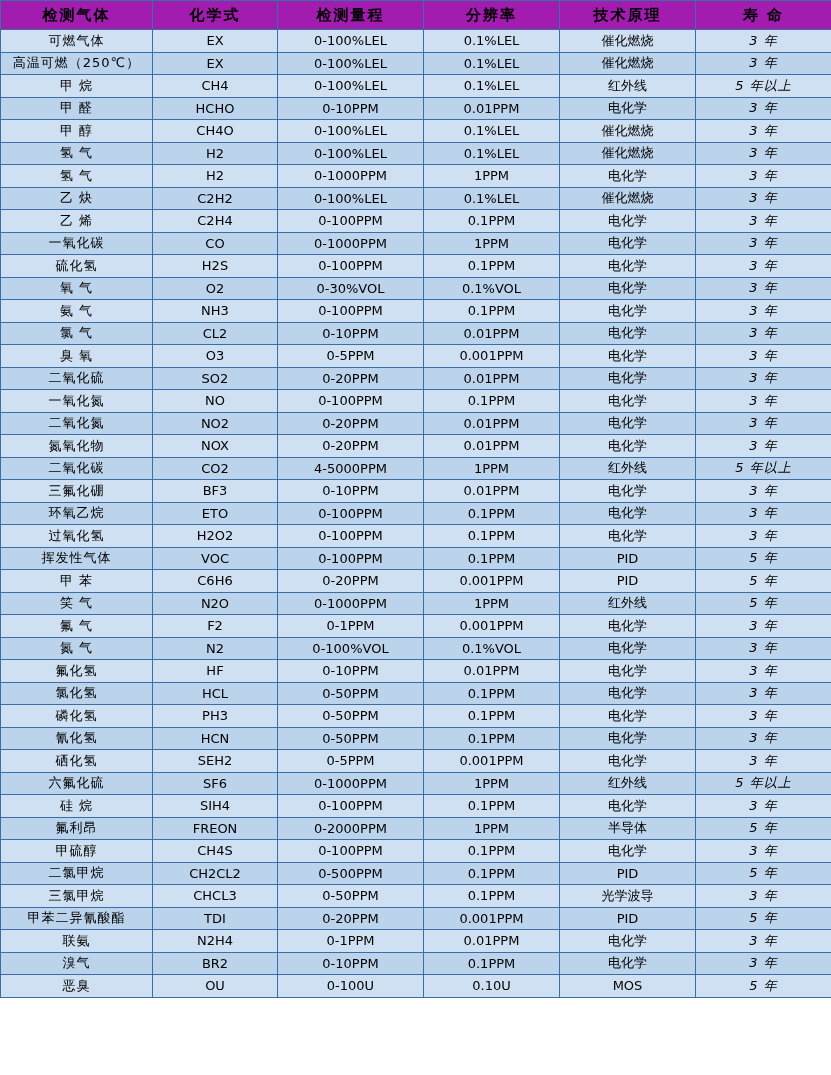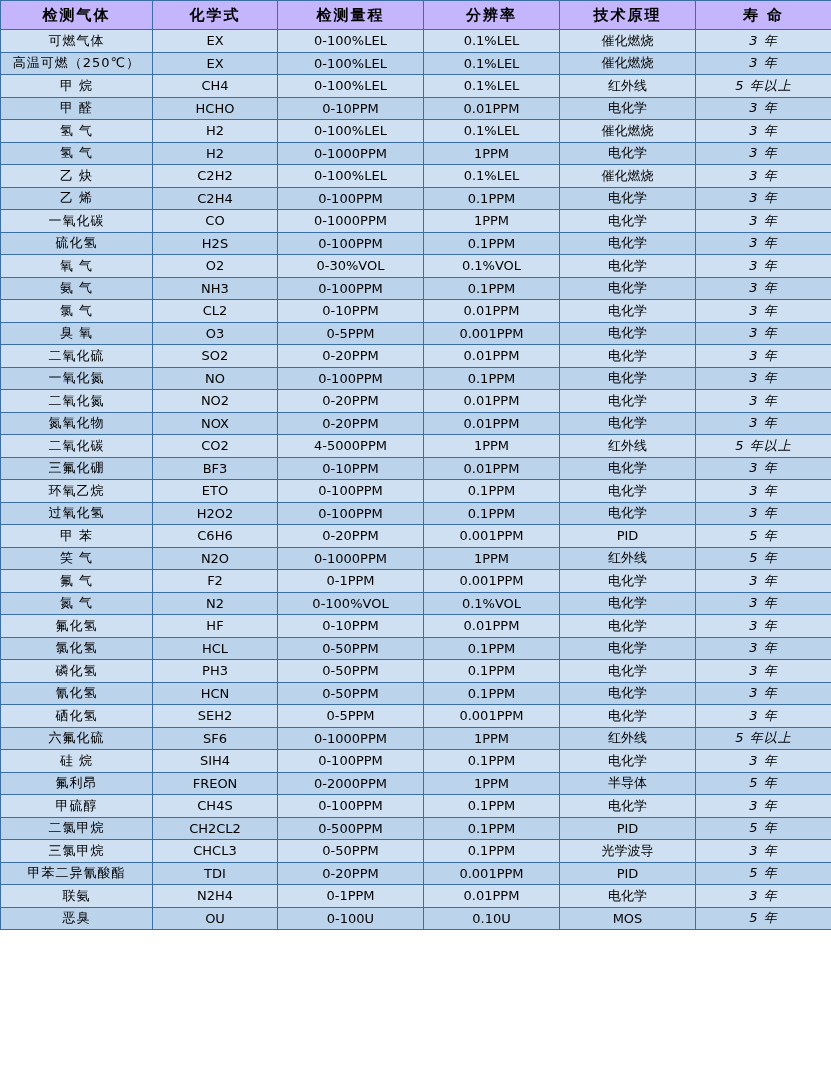--- a/index.html
+++ b/index.html
@@ -21,21 +21,21 @@
   table.gas-table th,
   table.gas-table td {
     border: 1px solid #3a6ea5;
     text-align: center;
     vertical-align: middle;
     color: #000000;
     white-space: nowrap;
     overflow: hidden;
   }
   table.gas-table thead th {
-    background: #c4b5fd;
+    background: #a21caf;
     height: 26px;
     font-size: 15px;
     font-weight: bold;
     letter-spacing: 2px;
     font-family: "DejaVu Sans", sans-serif;
   }
   table.gas-table tbody td {
     height: 19.5px;
     font-size: 13px;
     font-weight: normal;
@@ -117,20 +117,28 @@
       </tr>
       <tr>
         <td class="col-name">甲 醛</td>
         <td class="col-formula">HCHO</td>
         <td class="col-range">0-10PPM</td>
         <td class="col-res">0.01PPM</td>
         <td class="col-tech">电化学</td>
         <td class="col-life">3 年</td>
       </tr>
       <tr>
+        <td class="col-name">甲 醇</td>
+        <td class="col-formula">CH4O</td>
+        <td class="col-range">0-100%LEL</td>
+        <td class="col-res">0.1%LEL</td>
+        <td class="col-tech">催化燃烧</td>
+        <td class="col-life">3 年</td>
+      </tr>
+      <tr>
         <td class="col-name">氢 气</td>
         <td class="col-formula">H2</td>
         <td class="col-range">0-100%LEL</td>
         <td class="col-res">0.1%LEL</td>
         <td class="col-tech">催化燃烧</td>
         <td class="col-life">3 年</td>
       </tr>
       <tr>
         <td class="col-name">氢 气</td>
         <td class="col-formula">H2</td>
@@ -259,20 +267,28 @@
         <td class="col-tech">电化学</td>
         <td class="col-life">3 年</td>
       </tr>
       <tr>
         <td class="col-name">过氧化氢</td>
         <td class="col-formula">H2O2</td>
         <td class="col-range">0-100PPM</td>
         <td class="col-res">0.1PPM</td>
         <td class="col-tech">电化学</td>
         <td class="col-life">3 年</td>
+      </tr>
+      <tr>
+        <td class="col-name">挥发性气体</td>
+        <td class="col-formula">VOC</td>
+        <td class="col-range">0-100PPM</td>
+        <td class="col-res">0.1PPM</td>
+        <td class="col-tech">PID</td>
+        <td class="col-life">5 年</td>
       </tr>
       <tr>
         <td class="col-name">甲 苯</td>
         <td class="col-formula">C6H6</td>
         <td class="col-range">0-20PPM</td>
         <td class="col-res">0.001PPM</td>
         <td class="col-tech">PID</td>
         <td class="col-life">5 年</td>
       </tr>
       <tr>
@@ -397,20 +413,28 @@
       </tr>
       <tr>
         <td class="col-name">联氨</td>
         <td class="col-formula">N2H4</td>
         <td class="col-range">0-1PPM</td>
         <td class="col-res">0.01PPM</td>
         <td class="col-tech">电化学</td>
         <td class="col-life">3 年</td>
       </tr>
       <tr>
+        <td class="col-name">溴气</td>
+        <td class="col-formula">BR2</td>
+        <td class="col-range">0-10PPM</td>
+        <td class="col-res">0.1PPM</td>
+        <td class="col-tech">电化学</td>
+        <td class="col-life">3 年</td>
+      </tr>
+      <tr>
         <td class="col-name">恶臭</td>
         <td class="col-formula">OU</td>
         <td class="col-range">0-100U</td>
         <td class="col-res">0.10U</td>
         <td class="col-tech">MOS</td>
         <td class="col-life">5 年</td>
       </tr>
     </tbody>
 </table>
 

